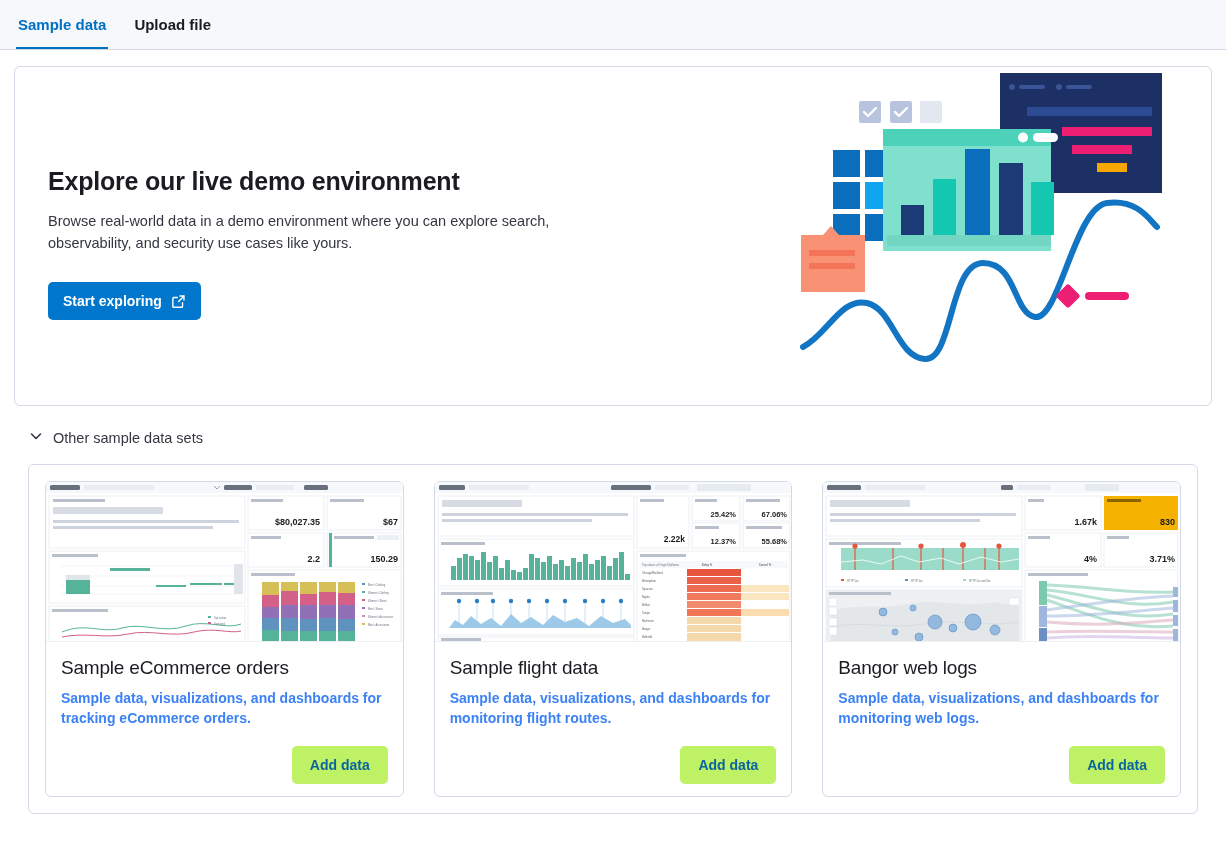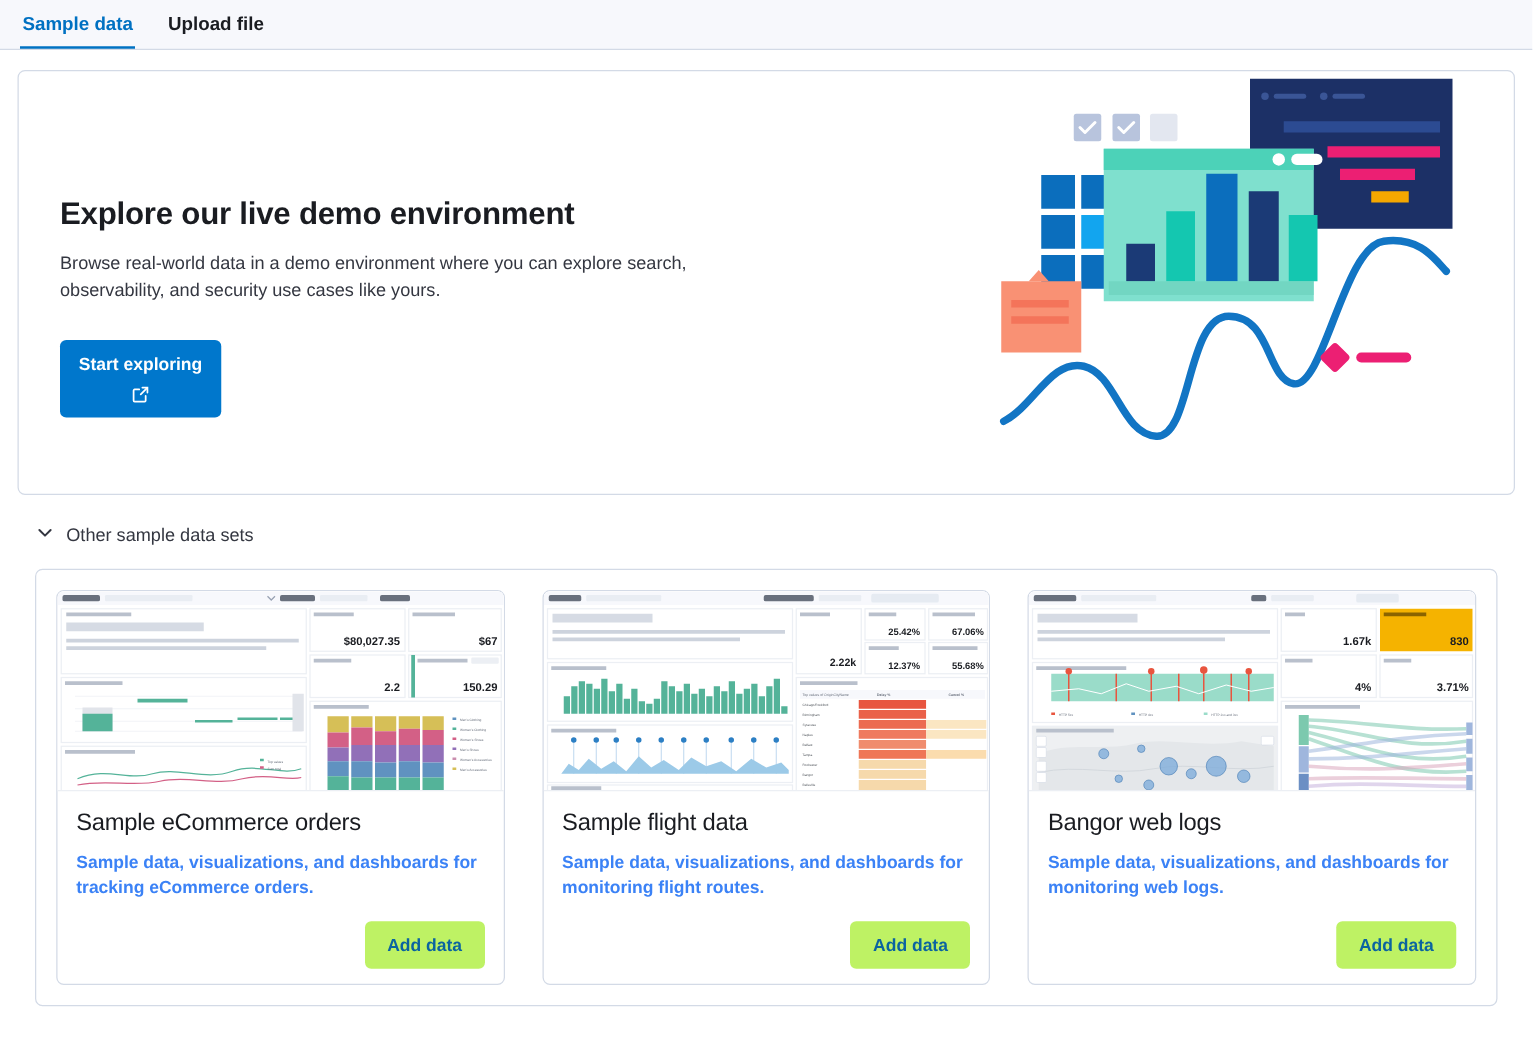--- a/index.html
+++ b/index.html
@@ -8,21 +8,21 @@
     width: 1226px;
     height: 841px;
     background: #ffffff;
     font-family: "Liberation Sans", sans-serif;
     color: #343741;
     overflow: hidden;
   }
 
   
   .tabbar {
-    height: 40px;
+    height: 50px;
     background: #F7F8FC;
     border-bottom: 1px solid #D3DAE6;
     display: flex;
     align-items: stretch;
     padding-left: 16px;
     gap: 24px;
   }
   .tab {
     display: flex;
     align-items: center;
@@ -78,21 +78,20 @@
     gap: 9px;
     background: #0077CC;
     color: #ffffff;
     font-size: 14px;
     font-weight: bold;
     border: none;
     border-radius: 5px;
     padding: 11px 15px;
     cursor: pointer;
     font-family: "Liberation Sans", sans-serif;
-    flex-direction: column;
   }
   .btn-primary svg { display: block; }
 
   .hero-art {
     position: absolute;
     right: 14px;
     top: 0;
     width: 400px;
     height: 340px;
   }

